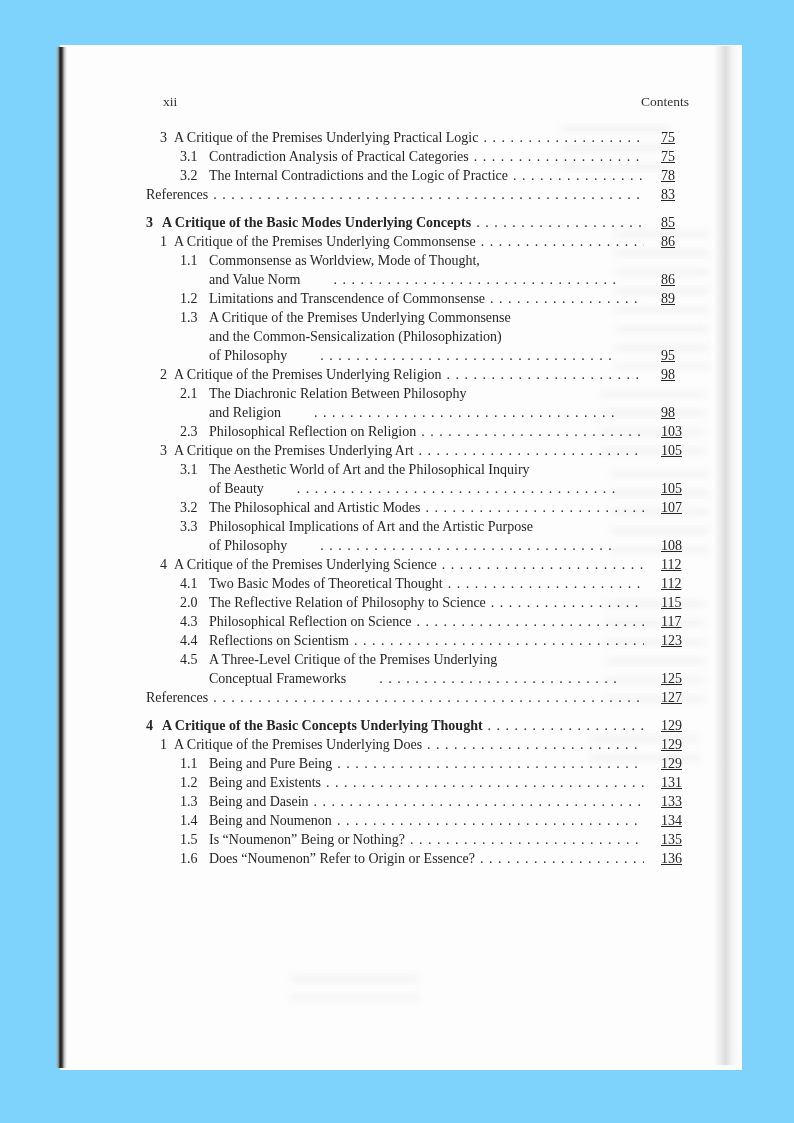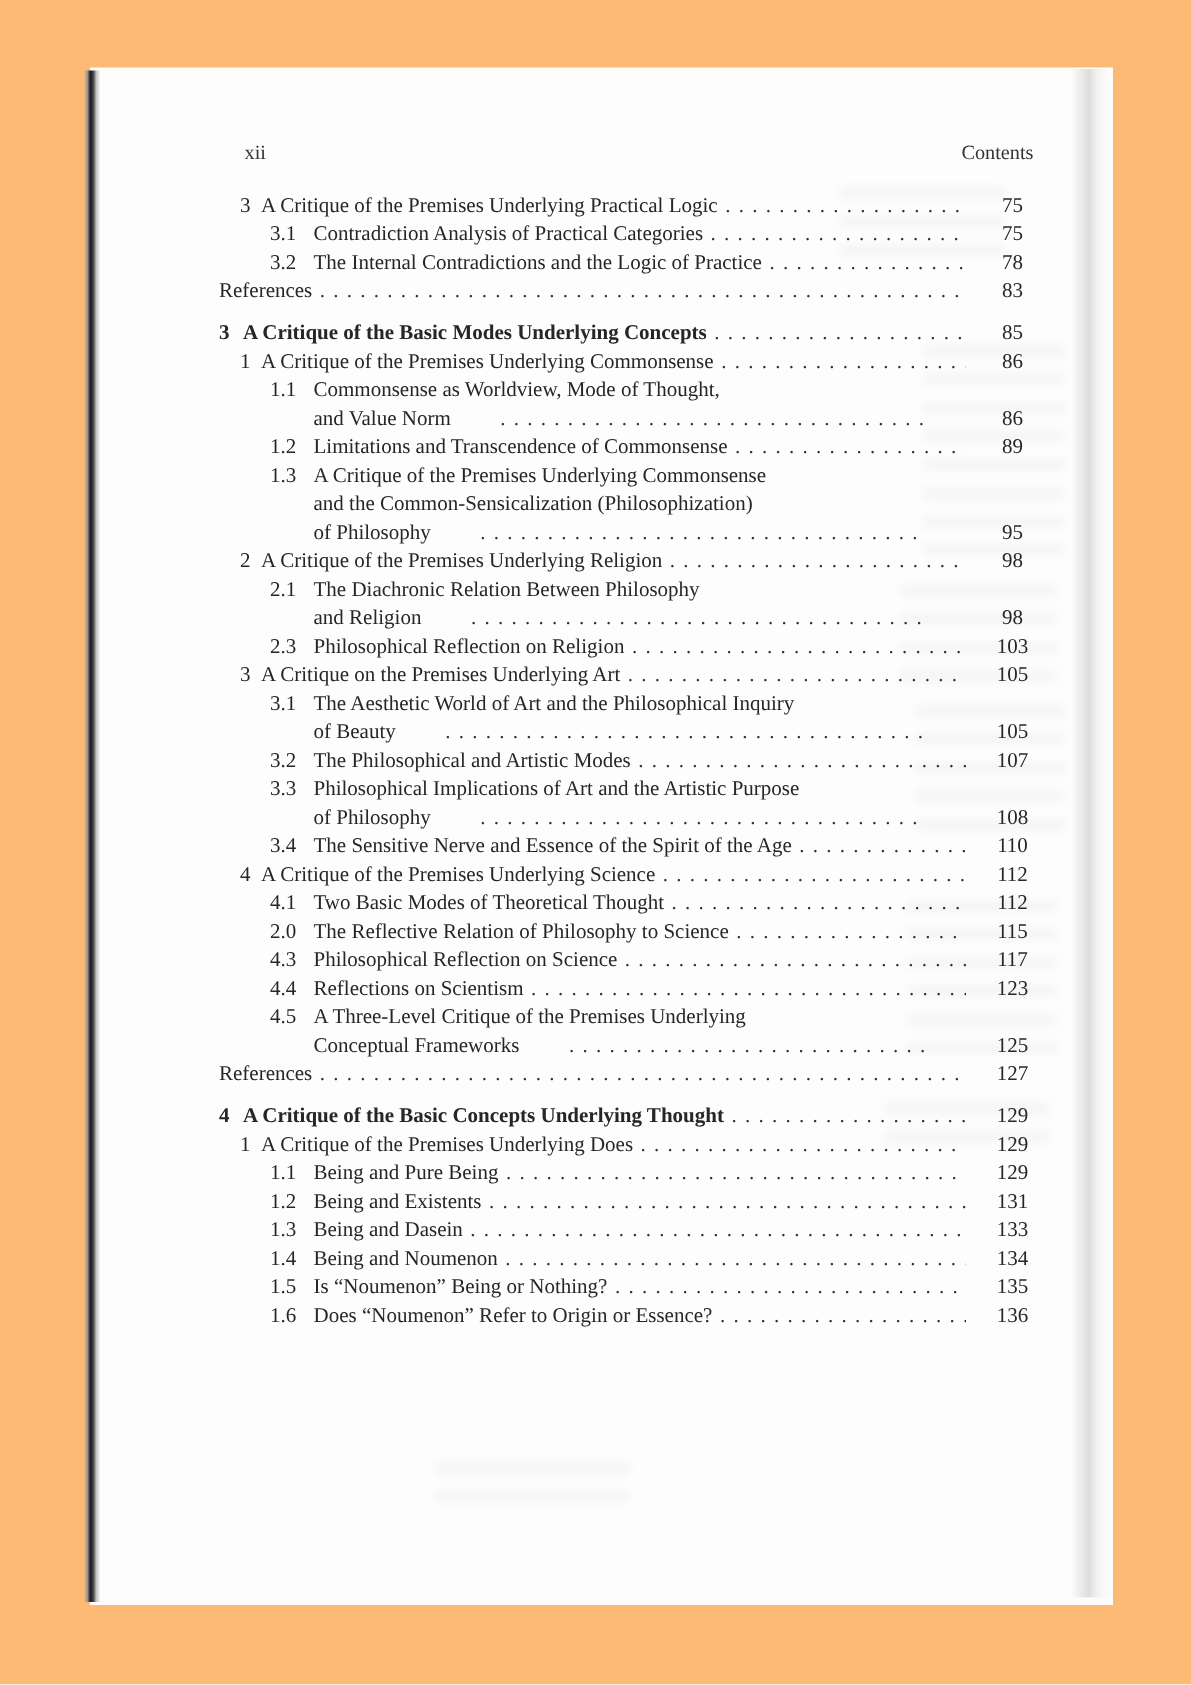--- a/index.html
+++ b/index.html
@@ -5,21 +5,21 @@
   :root {
     --page_bg: #fdfdfd;
     --text: #262626;
     --binding_dark: #1b1b1b;
     --shade: #dcdcdc;
   }
   * { margin: 0; padding: 0; box-sizing: border-box; }
   html, body { width: 794px; height: 1123px; overflow: hidden; }
   body { background: #ffffff; font-family: "Liberation Serif", serif; }
 
-  .stage { position: relative; width: 794px; height: 1123px; background: #fdba74; }
+  .stage { position: relative; width: 794px; height: 1123px; background: #7dd3fc; }
 
   
   .page {
     position: absolute; left: 60px; top: 45px; width: 682px; height: 1025px;
     background: var(--page_bg);
   }
 
   
   .binding {
     position: absolute; left: 56px; top: 47px; width: 11px; height: 1021px;
@@ -83,21 +83,21 @@
 
   .leader {
     flex: 1 1 auto; overflow: hidden; white-space: nowrap;
     margin-left: 5px; min-width: 0; font-weight: normal;
     color: #2e2e2e;
   }
   .leader::after {
     content: ". . . . . . . . . . . . . . . . . . . . . . . . . . . . . . . . . . . . . . . . . . . . . . . . . . . . . . . . . . . . . . . . . . . . . . . . . . . . . . . . . . . . . . . . . . . .";
     letter-spacing: 1px;
   }
-  .pg { flex: none; min-width: 28px; margin-left: 17px; text-align: center; font-weight: normal; }
+  .pg { flex: none; min-width: 28px; margin-left: 17px; text-align: left; font-weight: normal; text-decoration: underline; }
   .row.chapter .pg { font-weight: normal; }
 </style>
 </head>
 <body>
 
 <div class="stage">
 
   <div class="page"></div>
 
   <div class="binding"></div>
@@ -223,26 +223,20 @@
       </div>
       <div class="row l2">
         <span class="num">3.3</span>
         <span class="txt">Philosophical Implications of Art and the Artistic Purpose</span>
       </div>
       <div class="row cont">
         <span class="txt">of Philosophy</span>
         <span class="leader"></span>
         <span class="pg">108</span>
       </div>
-      <div class="row l2">
-        <span class="num">3.4</span>
-        <span class="txt">The Sensitive Nerve and Essence of the Spirit of the Age</span>
-        <span class="leader"></span>
-        <span class="pg">110</span>
-      </div>
       <div class="row l1">
         <span class="num">4</span>
         <span class="txt">A Critique of the Premises Underlying Science</span>
         <span class="leader"></span>
         <span class="pg">112</span>
       </div>
       <div class="row l2">
         <span class="num">4.1</span>
         <span class="txt">Two Basic Modes of Theoretical Thought</span>
         <span class="leader"></span>

